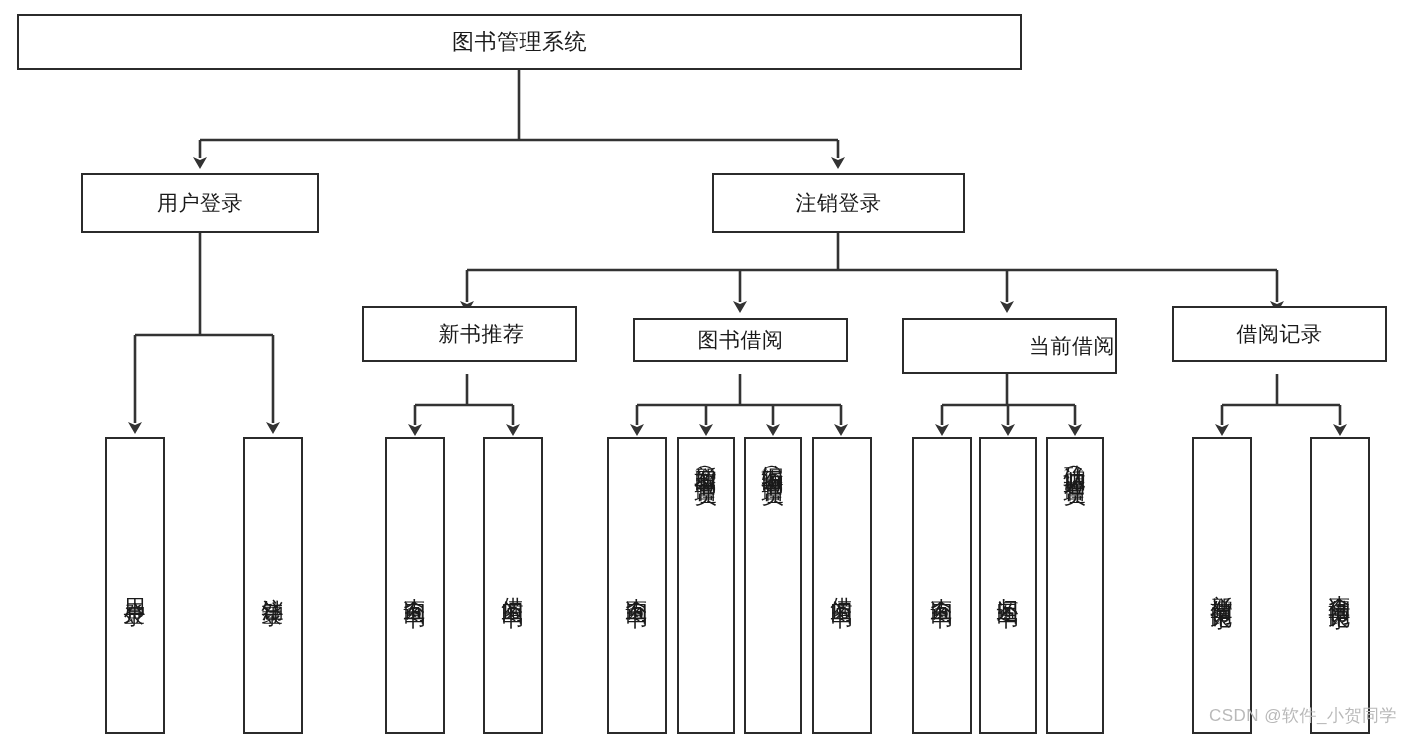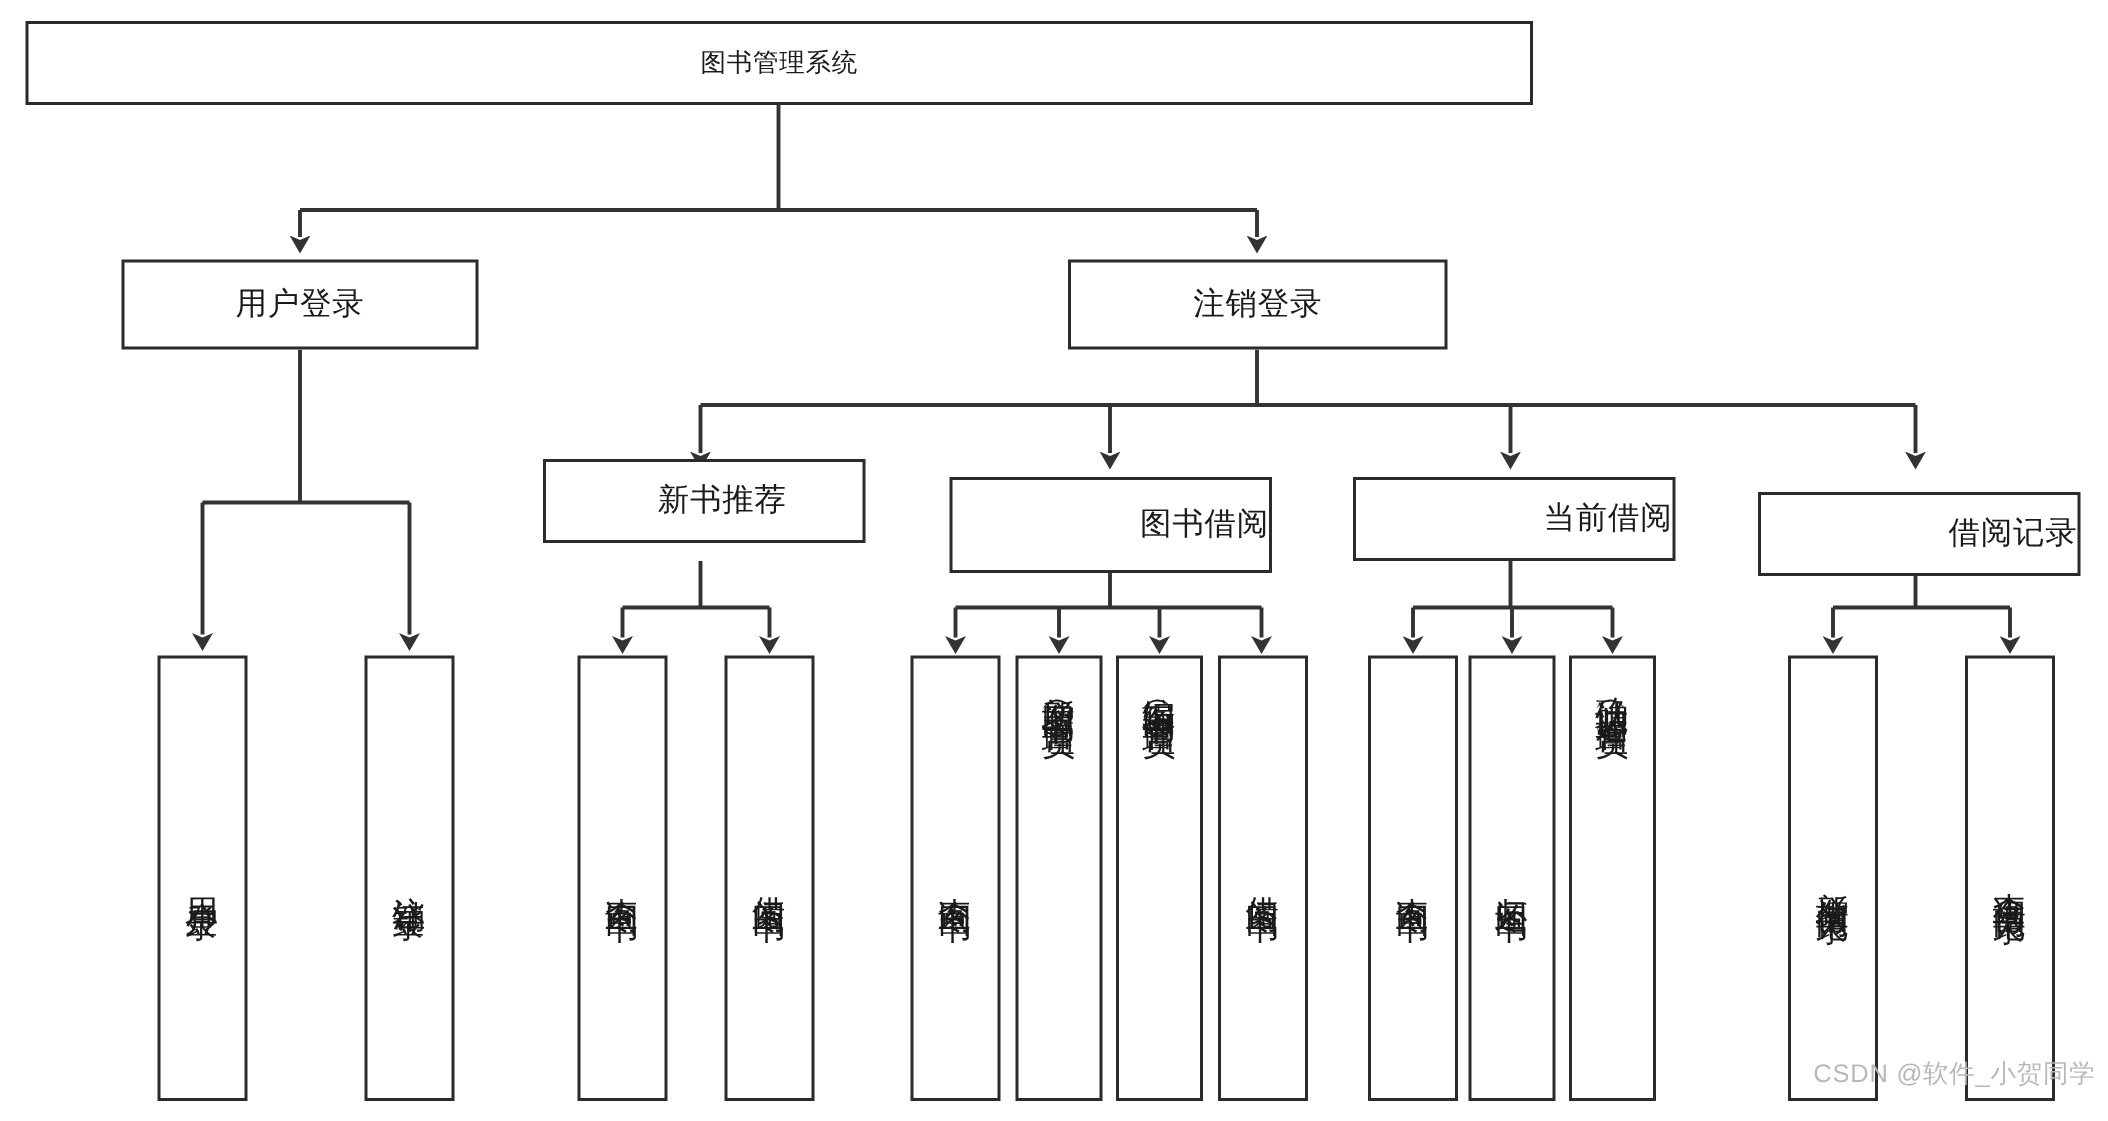--- a/index.html
+++ b/index.html
@@ -42,21 +42,21 @@
     text-align: center;
     line-height: 1.18;
     white-space: pre-line;
   }
   
   .node.h .cap {
     font-size: 21px;
     letter-spacing: 0.5px;
   }
   .node.root .cap {
-    font-size: 17px;
+    font-size: 22px;
   }
   
   .node.v {
     align-items: flex-start;
     justify-content: center;
     padding-top: 8px;
   }
   .node.v .cap {
     writing-mode: vertical-rl;
     text-orientation: upright;
@@ -142,27 +142,27 @@
   <div class="node h" style="left:81px; top:173px; width:238px; height:60px;">
     <span class="cap">用户登录</span>
   </div>
   <div class="node h" style="left:712px; top:173px; width:253px; height:60px;">
     <span class="cap">注销登录</span>
   </div>
 
   <div class="node h" style="left:362px; top:306px; width:215px; height:56px;padding-left:24px;">
     <span class="cap">新书推荐</span>
   </div>
-  <div class="node h" style="left:633px; top:318px; width:215px; height:64px;justify-content:flex-end;">
+  <div class="node h" style="left:633px; top:318px; width:215px; height:44px;">
     <span class="cap">图书借阅</span>
   </div>
   <div class="node h" style="left:902px; top:318px; width:215px; height:56px;justify-content:flex-end;">
     <span class="cap">当前借阅</span>
   </div>
-  <div class="node h" style="left:1172px; top:328px; width:215px; height:56px;justify-content:flex-end;">
+  <div class="node h" style="left:1172px; top:306px; width:215px; height:56px;">
     <span class="cap">借阅记录</span>
   </div>
 
   <div class="node v mid" style="left:105px; top:437px; width:60px; height:297px;">
     <span class="cap">用户登录</span>
   </div>
   <div class="node v mid" style="left:243px; top:437px; width:60px; height:297px;">
     <span class="cap">注销登录</span>
   </div>
 

